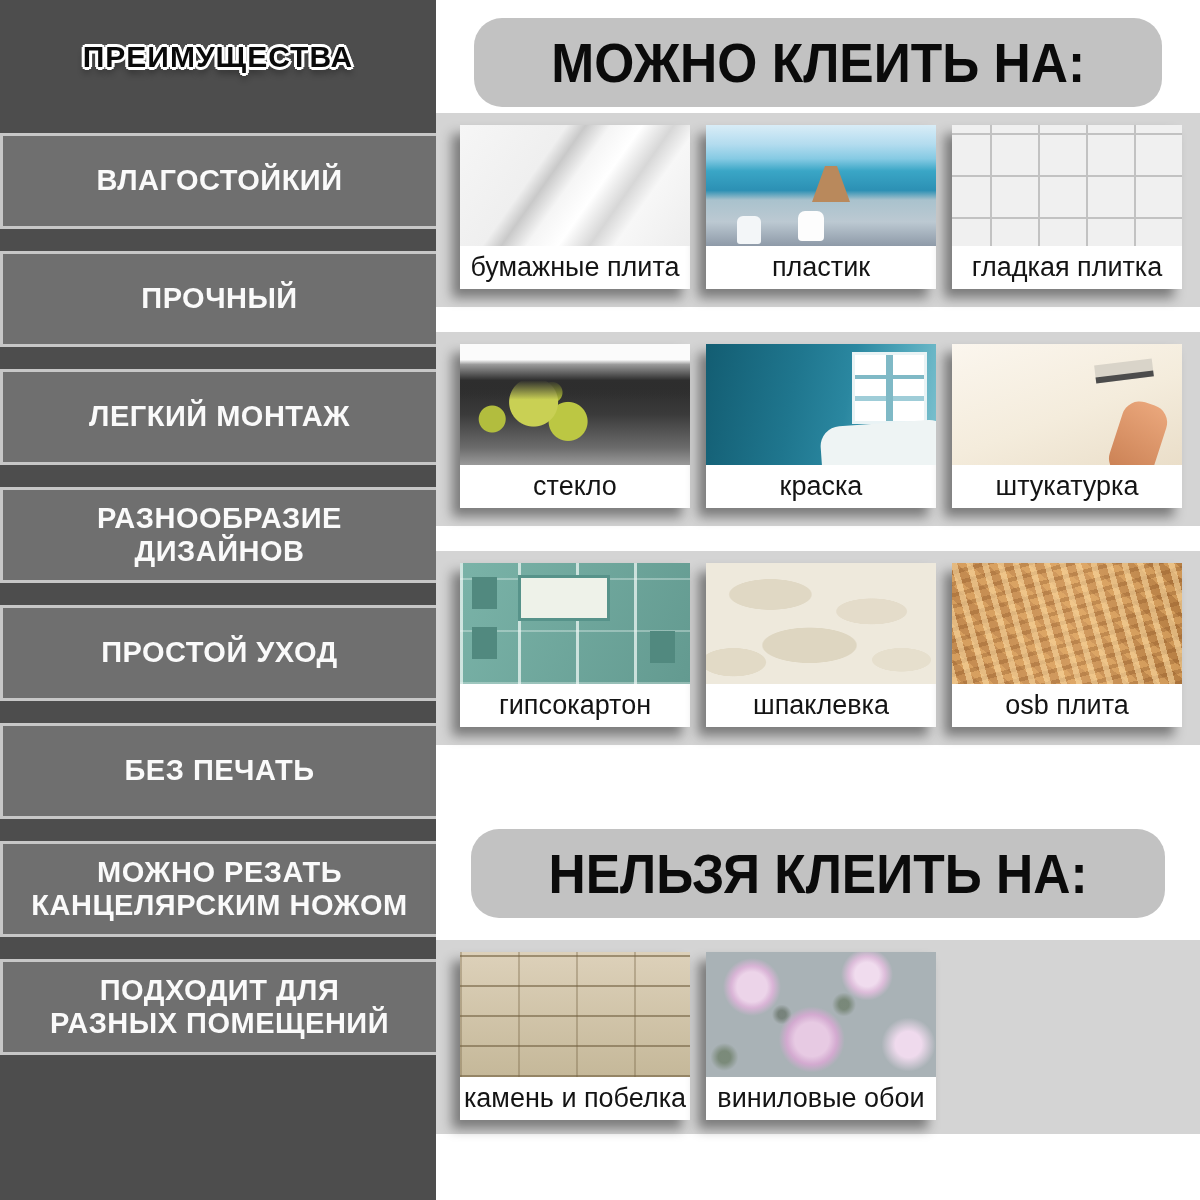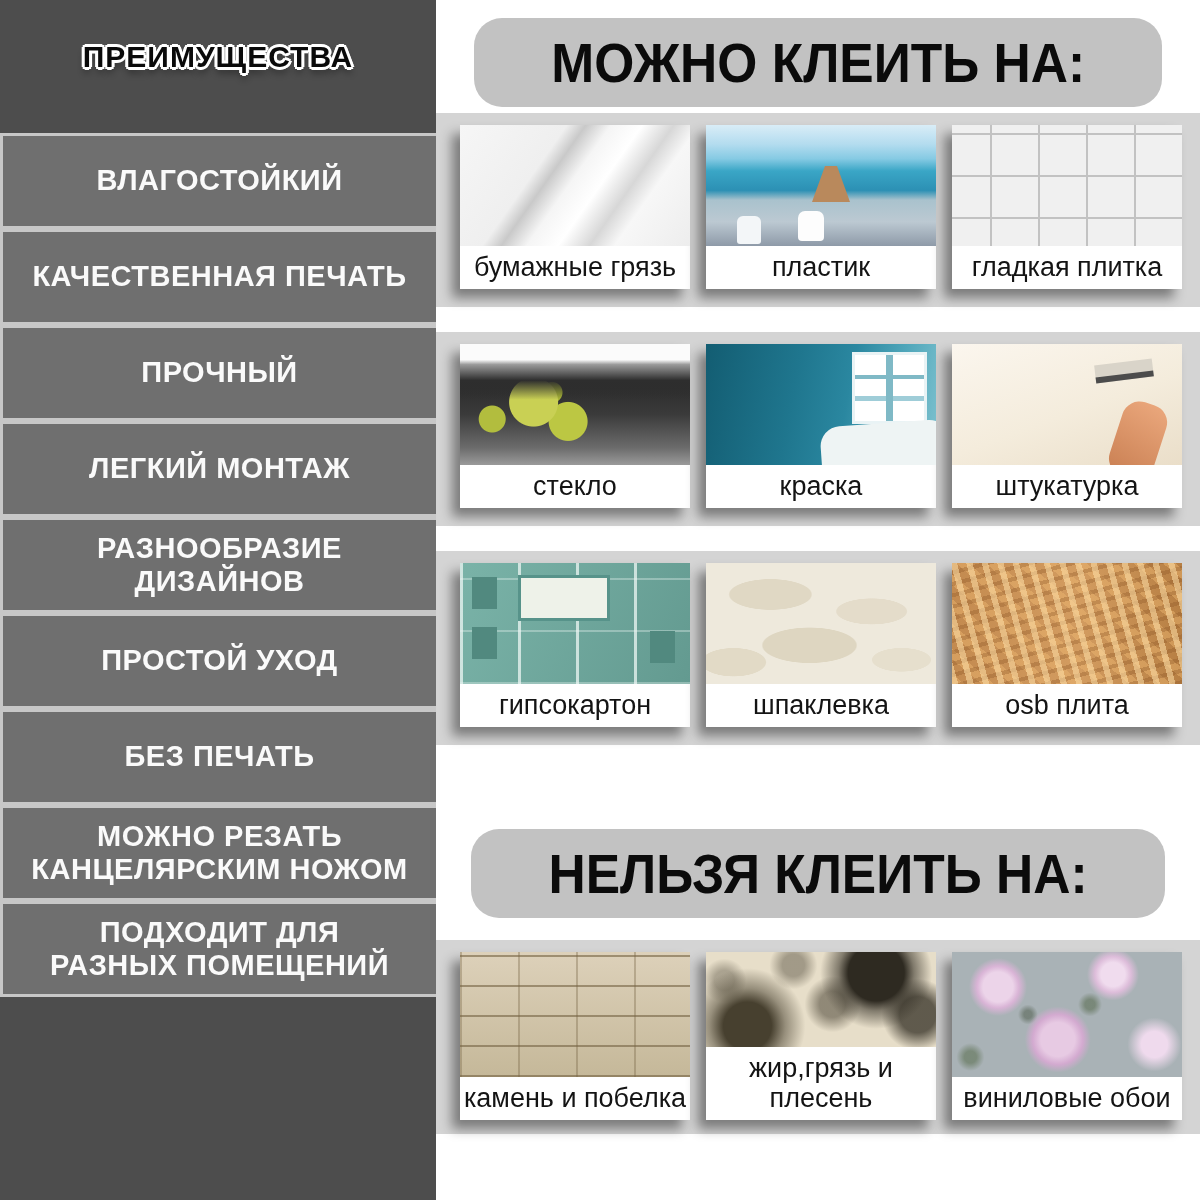--- a/index.html
+++ b/index.html
@@ -6,21 +6,21 @@
   *{box-sizing:border-box;}
   .page{position:relative;width:1200px;height:1200px;background:#ffffff;overflow:hidden;
         font-family:"Liberation Sans","DejaVu Sans",sans-serif;}
 
   
   .sidebar{position:absolute;left:0;top:0;width:436px;height:1200px;background:#4d4d4d;}
   .adv-title{margin-top:40px;text-align:center;font-size:30px;font-weight:bold;
      letter-spacing:1px;color:#0a0a0a;
      text-shadow:-2px -2px 0 #fff,2px -2px 0 #fff,-2px 2px 0 #fff,2px 2px 0 #fff,
                  0 -3px 0 #fff,0 3px 0 #fff,-3px 0 0 #fff,3px 0 0 #fff,0 6px 7px rgba(0,0,0,.45);}
-  .adv-list{position:absolute;top:133px;left:0;right:0;display:flex;flex-direction:column;}
+  .adv-list{position:absolute;top:133px;left:0;right:0;display:flex;flex-direction:column;gap:22px;}
   .adv-item{min-height:96px;background:#6f6f6f;border:3px solid #c7c7c7;border-right:none;
      display:flex;align-items:center;justify-content:center;text-align:center;
      padding:6px 16px;}
   .adv-item span{color:#fafafa;font-size:29px;font-weight:bold;letter-spacing:.5px;
      line-height:1.14;white-space:pre-line;}
 
   
   .main{position:absolute;left:436px;top:0;width:764px;height:1200px;background:#ffffff;}
   .pill{margin:18px auto 0;width:fit-content;background:#c2c2c2;border-radius:28px;
      padding:12px 54px;}
@@ -121,23 +121,20 @@
 
 <div class="page">
 
   <div class="sidebar">
     <div class="adv-title">ПРЕИМУЩЕСТВА</div>
     <div class="adv-list">
       <div class="adv-item">
           <span>ВЛАГОСТОЙКИЙ</span>
         </div>
       <div class="adv-item">
-          <span>КАЧЕСТВЕННАЯ ПЕЧАТЬ</span>
-        </div>
-      <div class="adv-item">
           <span>ПРОЧНЫЙ</span>
         </div>
       <div class="adv-item">
           <span>ЛЕГКИЙ МОНТАЖ</span>
         </div>
       <div class="adv-item">
           <span>РАЗНООБРАЗИЕ ДИЗАЙНОВ</span>
         </div>
       <div class="adv-item">
           <span>ПРОСТОЙ УХОД</span>
@@ -158,21 +155,21 @@
 
   <div class="main">
 
     <div class="pill">
       <span>МОЖНО КЛЕИТЬ НА:</span>
     </div>
 
     <div class="strip first">
       <div class="tile">
         <div class="ph ph-paper"></div>
-        <div class="cap">бумажные грязь</div>
+        <div class="cap">бумажные плита</div>
       </div>
       <div class="tile">
         <div class="ph ph-plastic"></div>
         <div class="cap">пластик</div>
       </div>
       <div class="tile">
         <div class="ph ph-tilewall"></div>
         <div class="cap">гладкая плитка</div>
       </div>
     </div>
@@ -210,24 +207,19 @@
     <div class="pill second">
       <span>НЕЛЬЗЯ КЛЕИТЬ НА:</span>
     </div>
 
     <div class="strip last">
       <div class="tile">
         <div class="ph ph-stone"></div>
         <div class="cap">камень и побелка</div>
       </div>
       <div class="tile">
-        <div class="ph ph-mold"></div>
-        <div class="cap">жир,грязь и
-плесень</div>
-      </div>
-      <div class="tile">
         <div class="ph ph-vinyl"></div>
         <div class="cap">виниловые обои</div>
       </div>
     </div>
 
   </div>
 </div>
 
 </body></html>

